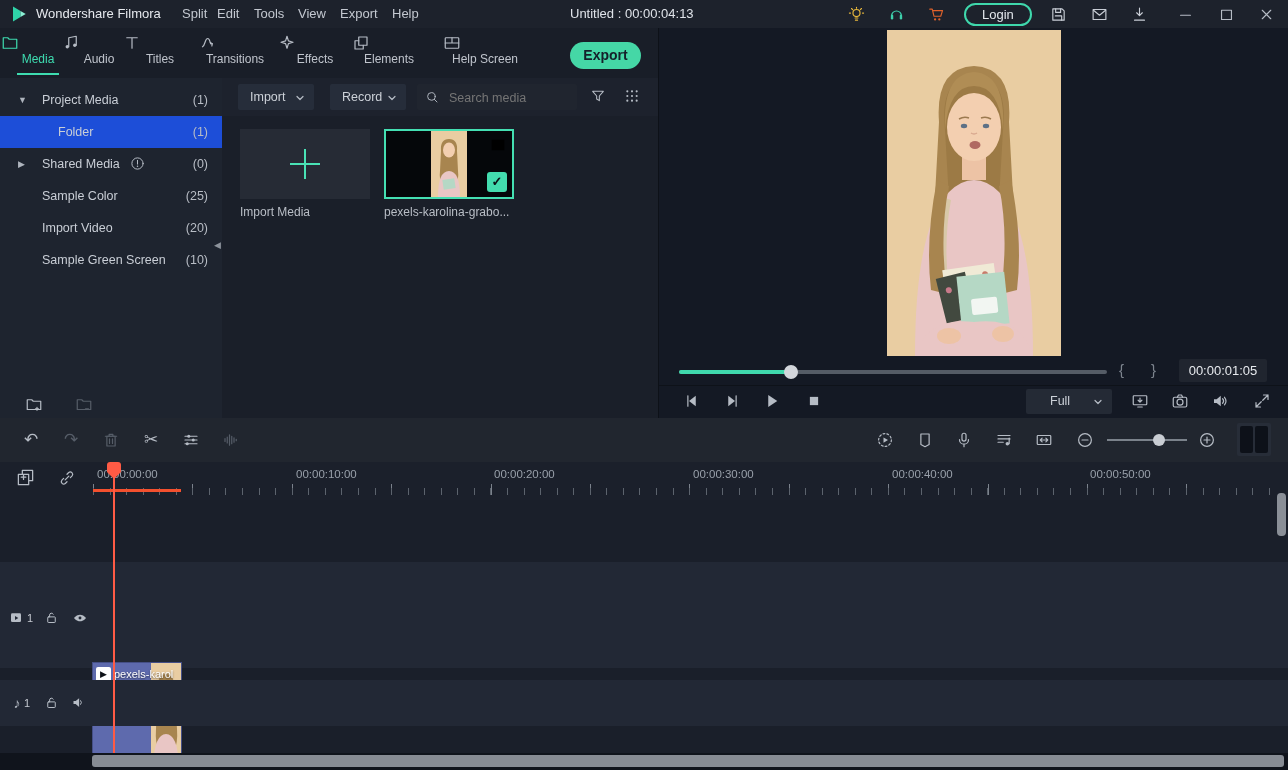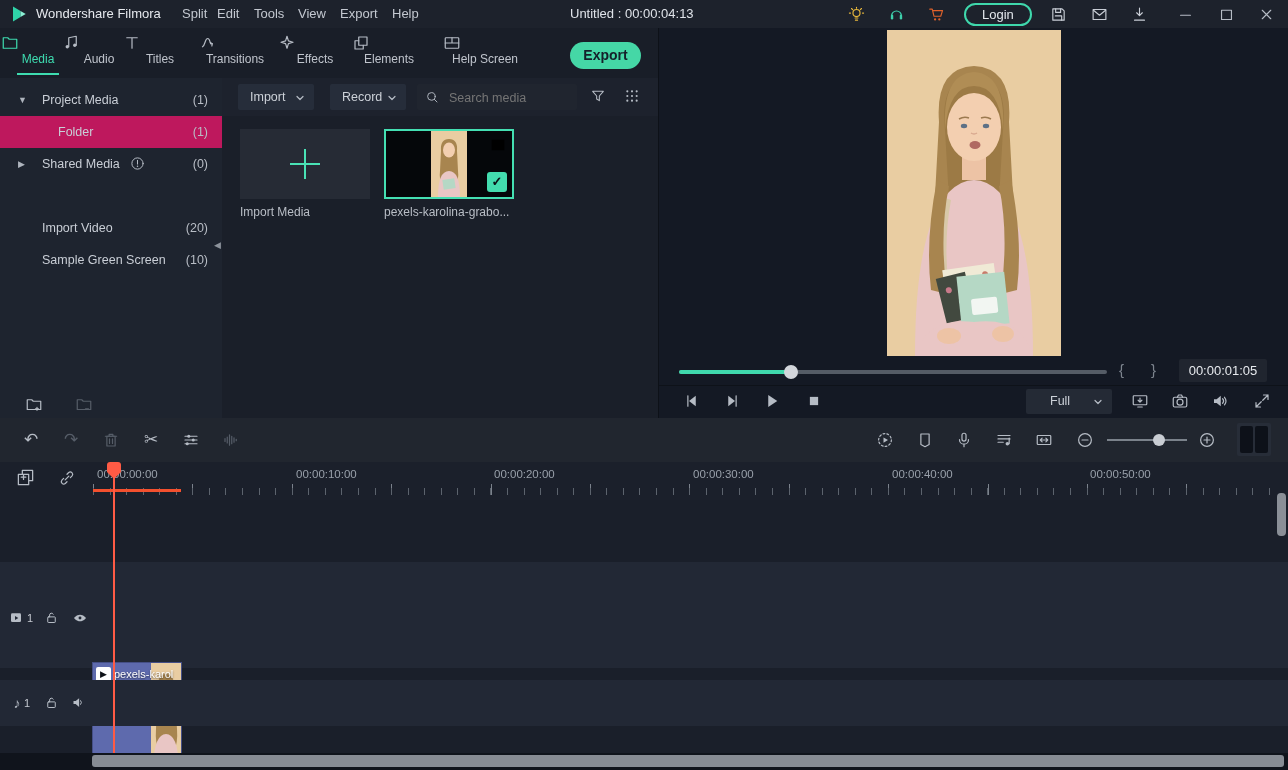--- a/index.html
+++ b/index.html
@@ -28,21 +28,21 @@
   .tab.active:after{content:"";position:absolute;left:16px;right:16px;bottom:-9px;height:2px;background:#3edcb0;}
   .export-btn{position:absolute;left:570px;top:14px;width:71px;height:27px;background:#45d7a6;
         border-radius:14px;color:#15202a;font-weight:bold;font-size:14px;text-align:center;line-height:27px;}
   
   .sidebar{left:0;top:78px;width:222px;height:340px;background:#1e242f;border-right:1px solid #141820;}
   .side-item{position:absolute;left:0;width:222px;height:32px;line-height:32px;font-size:12.5px;color:#c9ced6;}
   .side-item .caret{position:absolute;left:18px;top:0;font-size:9px;color:#aeb4bd;}
   .side-item .lbl{position:absolute;left:42px;}
   .side-item .lbl.indent{left:58px;}
   .side-item .cnt{position:absolute;right:14px;color:#b8bdc5;}
-  .side-item.selected{background:#be185d;}
+  .side-item.selected{background:#1d4ed8;}
   .warn-ic{position:absolute;left:130px;top:8px;width:15px;height:15px;}
   .collapse-handle{position:absolute;right:1px;top:162px;color:#8d939c;font-size:9px;}
   
   .media{left:222px;top:78px;width:436px;height:340px;background:#1a1f29;}
   .mbtn{position:absolute;top:6px;height:26px;background:#262d3a;border-radius:2px;color:#ccd1d8;
         font-size:12.5px;line-height:26px;}
   .mbtn .tx{padding-left:12px;}
   .mbtn .chev{position:absolute;right:9px;top:11px;}
   .searchbox{position:absolute;left:195px;top:6px;width:160px;height:26px;background:#20252f;border-radius:2px;}
   .searchbox input{position:absolute;left:30px;top:3px;width:122px;height:20px;background:transparent;border:none;
@@ -251,20 +251,24 @@
       <span class="lbl">Shared Media</span>
       <span class="warn-ic ic">
         <svg width="15" height="15" viewBox="0 0 24 24">
             <circle cx="12" cy="12" r="9"></circle>
             <path d="M12 7v6"></path>
             <circle class="fill" cx="12" cy="16.5" r="1.2"></circle>
           </svg>
       </span>
       <span class="cnt">(0)</span>
     </div>
+    <div class="side-item" style="top:102px;">
+      <span class="lbl">Sample Color</span>
+      <span class="cnt">(25)</span>
+    </div>
     <div class="side-item" style="top:134px;">
       <span class="lbl">Import Video</span>
       <span class="cnt">(20)</span>
     </div>
     <div class="side-item" style="top:166px;">
       <span class="lbl">Sample Green Screen</span>
       <span class="cnt">(10)</span>
     </div>
     <span class="collapse-handle">◀</span>
     <span class="abs ic" style="left:25px;top:318px;width:18px;height:18px;">

